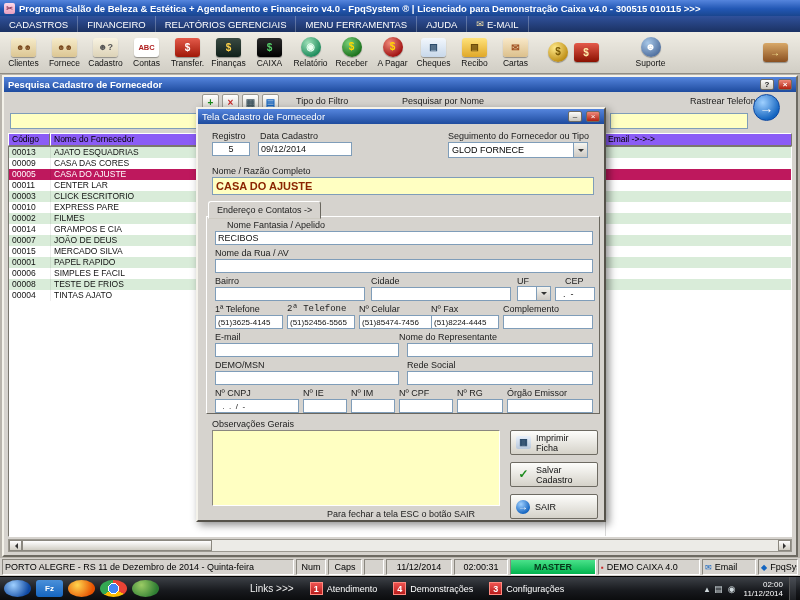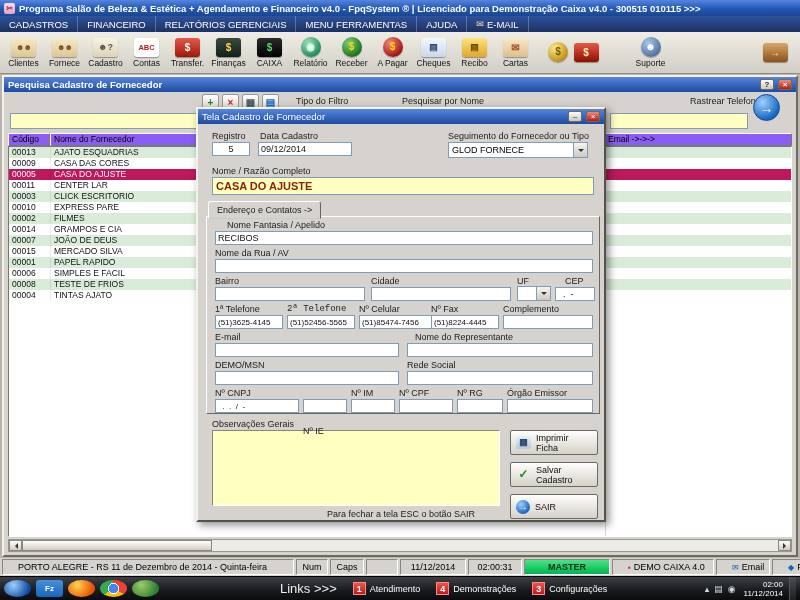--- a/index.html
+++ b/index.html
@@ -80,34 +80,34 @@
 .panel{position:absolute;left:8px;top:107px;width:394px;height:198px;background:#d6d3ce;border:1px solid;border-color:#fff #6a675f #6a675f #fff;z-index:2;}
 .obs-area{position:absolute;left:14px;top:321px;width:288px;height:76px;background:#ffffc2;border:1px solid;border-color:#8a877f #fff #fff #8a877f;font-size:9px;padding:2px;}
 .dbtn{position:absolute;left:312px;width:88px;height:25px;background:linear-gradient(#fdfdfb,#d5d2c9);border:1px solid #6d6a62;border-radius:2px;display:flex;align-items:center;gap:5px;padding:0 5px;font-size:9px;color:#111;}
 .dbtn .bico{width:15px;height:13px;flex:none;text-align:center;line-height:13px;font-weight:bold;border-radius:2px;}
 .bico.print{background:linear-gradient(#e8f0fa,#b8c8dc);color:#2a4a6a;font-size:9px;}
 .bico.check{color:#1a8a1a;font-size:12px;}
 .bico.sair{background:radial-gradient(circle at 35% 30%,#9fd0ff,#1565c0 72%);color:#fff;border-radius:50%;width:14px;height:14px;line-height:14px;font-size:10px;}
 .dlg-footer{position:absolute;left:0;right:0;bottom:1px;text-align:center;font-size:9px;color:#222;}
 
 .statusbar{position:absolute;left:0;top:558px;right:0;height:18px;background:#d6d3ce;display:flex;gap:2px;padding:1px 2px;font-size:9px;}
-.sb{border:1px solid;border-color:#8a877f #fff #fff #8a877f;display:flex;align-items:center;gap:3px;padding:0 15px;white-space:nowrap;overflow:hidden;flex:none;}
+.sb{border:1px solid;border-color:#8a877f #fff #fff #8a877f;display:flex;align-items:center;gap:3px;padding:0 2px;white-space:nowrap;overflow:hidden;flex:none;}
 .sb.center{justify-content:center;}
 .sb.master{background:linear-gradient(#4ae28a,#00b44e);color:#06361a;font-weight:bold;}
 .sb.grow{flex:1;}
 .sb-ico{font-size:8px;}
 
 .taskbar{position:absolute;left:0;top:576px;width:800px;height:24px;background:linear-gradient(180deg,#3d4147,#17191d 60%,#0b0c0e);display:flex;align-items:center;color:#fff;padding:0 4px;border-top:1px solid #000;}
 .tk-ico{width:27px;height:17px;border-radius:3px;margin-right:5px;flex:none;}
 .tk-orb{border-radius:50%;background:radial-gradient(circle at 35% 30%,#9fd0ff,#0d47a1 75%);}
 .tk-fz{background:linear-gradient(#4a90d9,#1565c0);color:#fff;font-size:8px;font-weight:bold;text-align:center;line-height:17px;}
 .tk-ff{border-radius:50%;background:radial-gradient(circle at 35% 30%,#ffd54f,#e65100 75%);}
 .tk-cr{border-radius:50%;background:radial-gradient(circle at center,#4285f4 0 29%,#fff 30% 34%,transparent 35%),conic-gradient(#ea4335 0 33%,#fbbc05 0 66%,#34a853 0 100%);}
 .tk-gr{border-radius:50%;background:radial-gradient(circle at 35% 30%,#9ccc65,#2e7d32 75%);}
-.links{font-size:13px;margin-left:116px;color:#eee;white-space:nowrap;}
+.links{font-size:10px;margin-left:86px;color:#eee;white-space:nowrap;}
 .short{display:flex;align-items:center;gap:4px;margin-left:16px;font-size:9px;white-space:nowrap;}
 .cnt{width:13px;height:13px;background:linear-gradient(#ef5350,#b71c1c);border:1px solid #ff8a80;color:#fff;font-weight:bold;font-size:9px;display:flex;align-items:center;justify-content:center;flex:none;}
 .tray{margin-left:auto;display:flex;gap:5px;font-size:9px;color:#cfd8dc;align-items:center;}
 .clock{margin-left:8px;text-align:right;font-size:8px;line-height:9px;color:#fff;white-space:nowrap;}
 .desk{width:7px;height:24px;border-left:1px solid #555;margin-left:6px;background:linear-gradient(#4a4e55,#1a1c20);}
 </style>
 </head>
 <body>
 
 <div class="screen">
@@ -360,31 +360,31 @@
           <input class="fld" style="left: 80px; top: 98px; width: 68px; font-size: 8px;" value="(51)52456-5565">
           <span class="lbl" style="left:152px;top:87px;">Nº Celular</span>
           <input class="fld" style="left: 152px; top: 98px; width: 91px; font-size: 8px;" value="(51)85474-7456">
           <span class="lbl" style="left:224px;top:87px;">Nº Fax</span>
           <input class="fld" style="left: 224px; top: 98px; width: 68px; font-size: 8px;" value="(51)8224-4445">
           <span class="lbl" style="left:296px;top:87px;">Complemento</span>
           <input class="fld" style="left: 296px; top: 98px; width: 90px;" value="">
 
           <span class="lbl" style="left:8px;top:115px;">E-mail</span>
           <input class="fld" style="left: 8px; top: 126px; width: 184px;" value="">
-          <span class="lbl" style="left:208px;top:115px;">Nome do Representante</span>
+          <span class="lbl" style="left:192px;top:115px;">Nome do Representante</span>
           <input class="fld" style="left: 200px; top: 126px; width: 186px;" value="">
 
           <span class="lbl" style="left:8px;top:143px;">DEMO/MSN</span>
           <input class="fld" style="left: 8px; top: 154px; width: 184px;" value="">
           <span class="lbl" style="left:200px;top:143px;">Rede Social</span>
           <input class="fld" style="left: 200px; top: 154px; width: 186px;" value="">
 
           <span class="lbl" style="left:8px;top:171px;">Nº CNPJ</span>
           <input class="fld" style="left: 8px; top: 182px; width: 84px; font-size: 8px;" value="  .  .  /  -">
-          <span class="lbl" style="left:96px;top:171px;margin-top:38px;">Nº IE</span>
+          <span class="lbl" style="left:96px;top:171px;">Nº IE</span>
           <input class="fld" style="left: 96px; top: 182px; width: 44px;" value="">
           <span class="lbl" style="left:144px;top:171px;">Nº IM</span>
           <input class="fld" style="left: 144px; top: 182px; width: 44px;" value="">
           <span class="lbl" style="left:192px;top:171px;">Nº CPF</span>
           <input class="fld" style="left: 192px; top: 182px; width: 54px;" value="">
           <span class="lbl" style="left:250px;top:171px;">Nº RG</span>
           <input class="fld" style="left: 250px; top: 182px; width: 46px;" value="">
           <span class="lbl" style="left:300px;top:171px;">Órgão Emissor</span>
           <input class="fld" style="left: 300px; top: 182px; width: 86px;" value="">
         </div>

